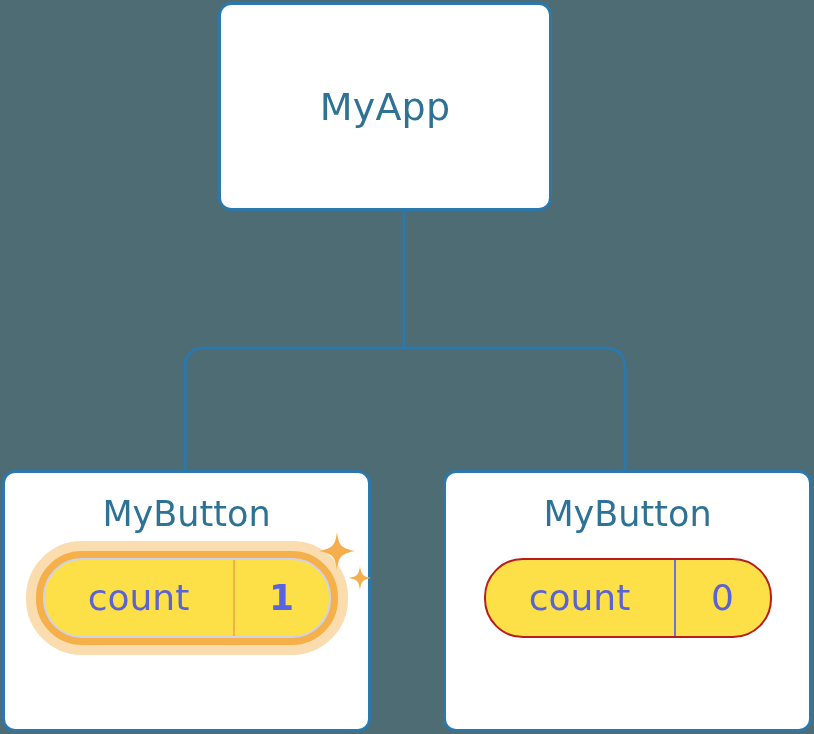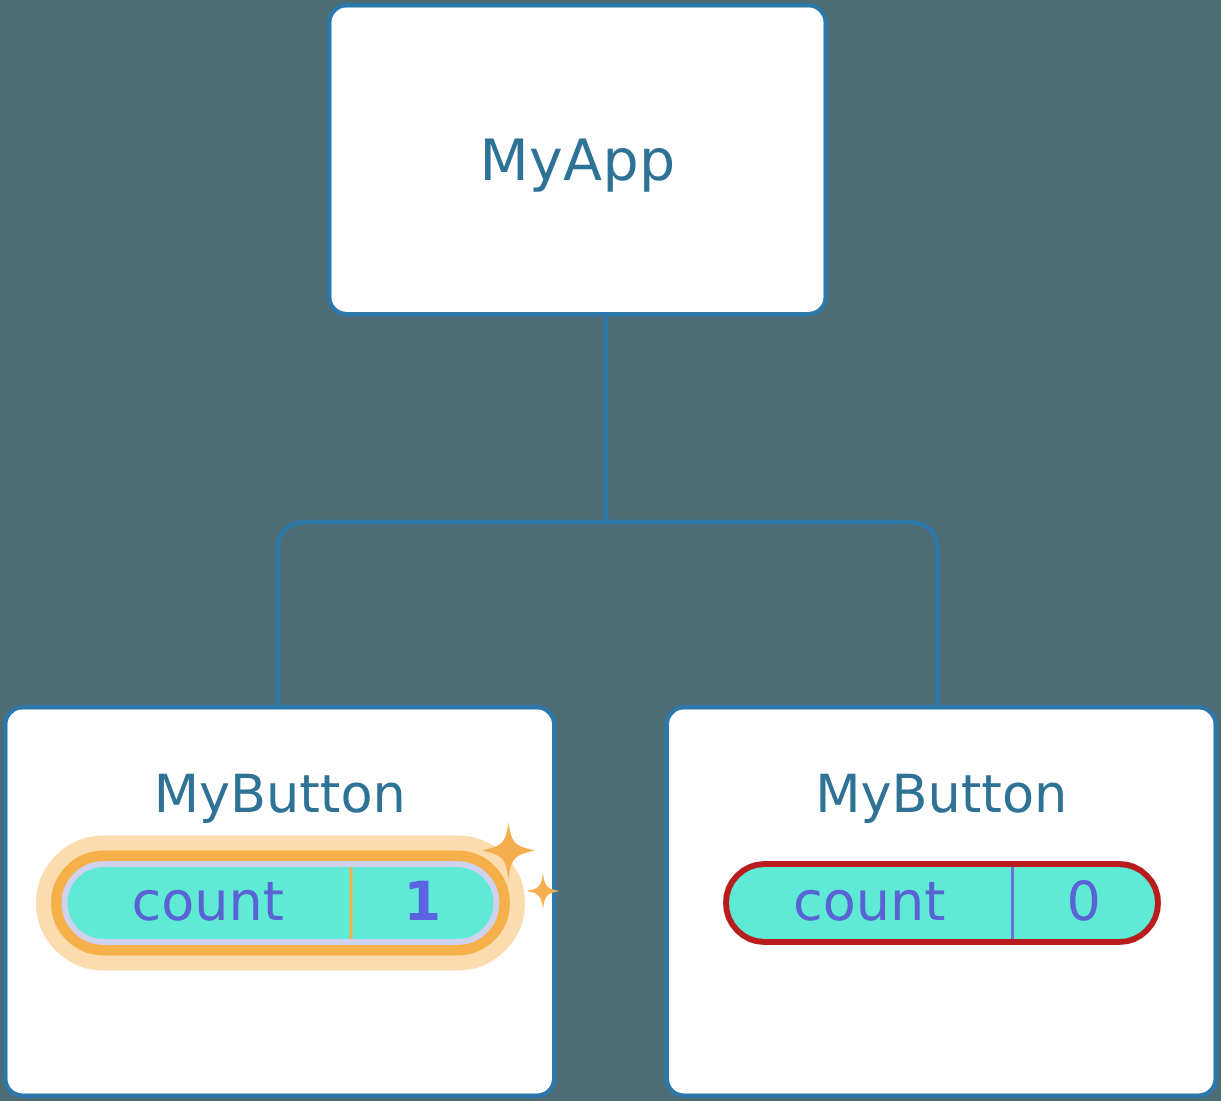--- a/index.html
+++ b/index.html
@@ -30,41 +30,41 @@
     display:flex;align-items:center;justify-content:center;
   }
   .root-title{
     font-size:38px;color:#2e7296;letter-spacing:.2px;
     font-weight:400;line-height:1;
   }
 
   
   .child-node{
     top:470px;height:262px;
-    padding-top:20px;
+    padding-top:4px;
     display:flex;flex-direction:column;align-items:center;
   }
   #child-node-0{left:2px;width:369px;}
   #child-node-1{left:443px;width:369px;}
 
   .child-title{
     font-size:35px;color:#2e7296;font-weight:400;line-height:1;
     margin-top:20px;margin-bottom:8px;
   }
 
   
   .badge-wrap{position:relative;margin-top:18px;}
 
   .badge{
     position:relative;
     display:flex;align-items:stretch;
-    height:56px;
-    border:4px solid #b91c1c;
+    height:80px;
+    border:2px solid #b91c1c;
     border-radius:39px;
-    background:#5eead4;
+    background:#fde047;
     box-sizing:border-box;
     overflow:hidden;
   }
   .badge .cell{
     display:flex;align-items:center;justify-content:center;
     font-size:36px;color:#5a63d4;font-weight:400;line-height:1;
   }
   .badge .cell.key{width:188px;}
   .badge .cell.val{width:94px;border-left:2px solid #6a72dd;}
 

